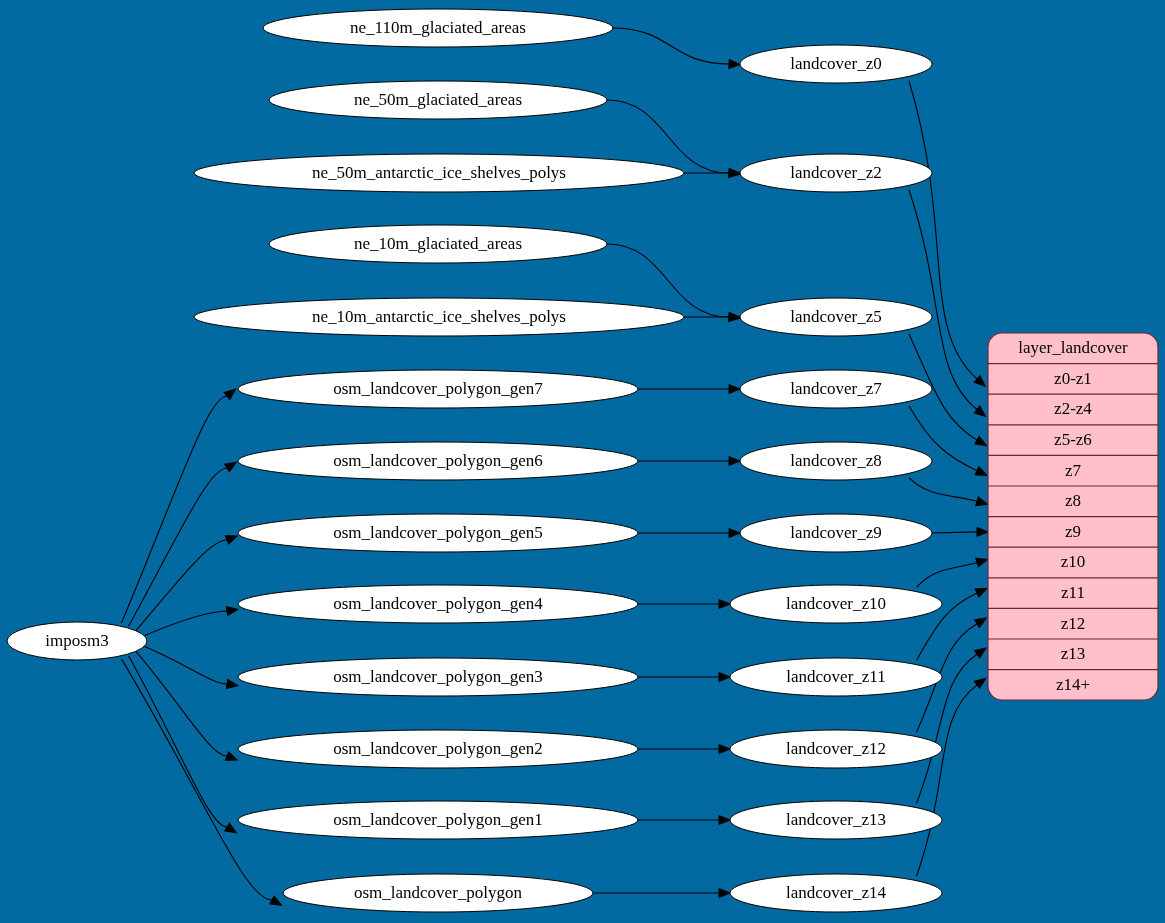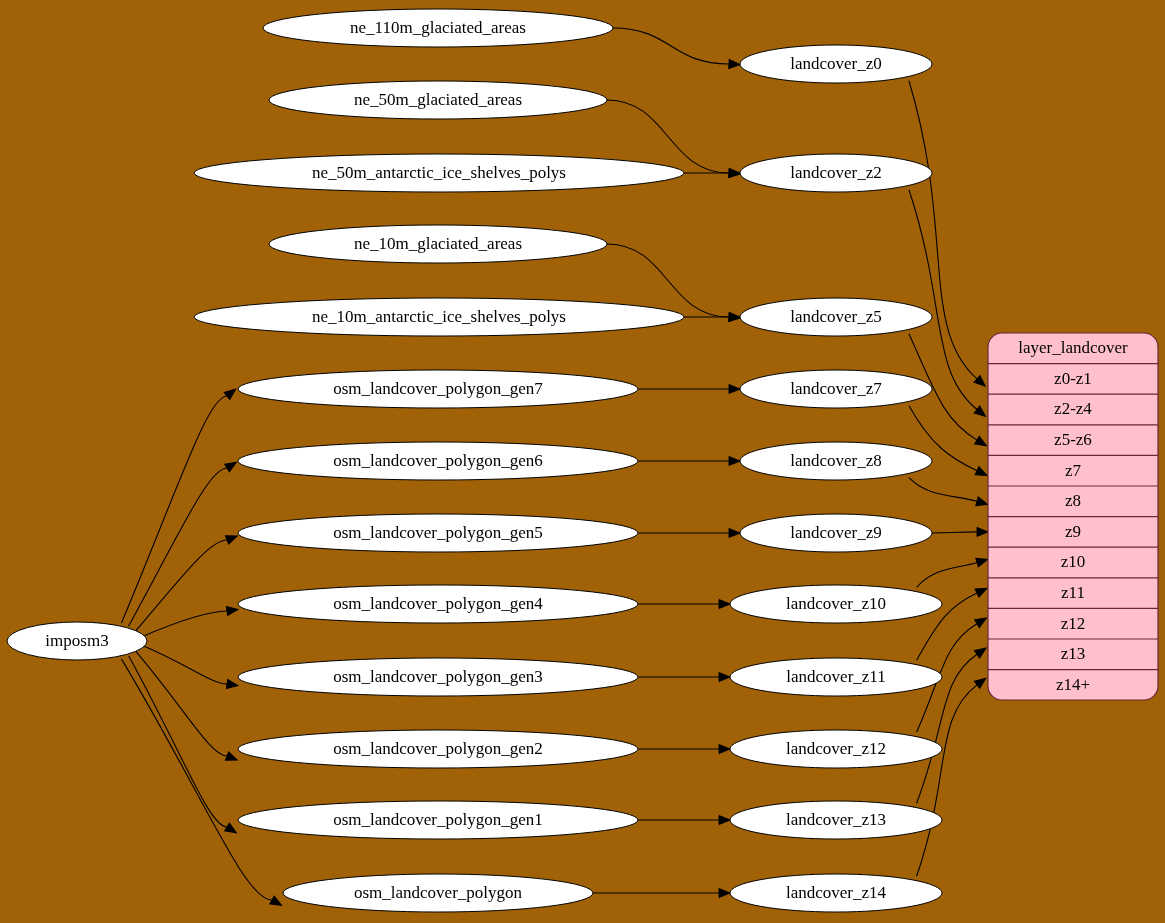--- a/index.html
+++ b/index.html
@@ -4,21 +4,21 @@
 <style>
   html, body {
     margin: 0;
     padding: 0;
     background: #ffffff;
   }
   #diagram-root {
     position: relative;
     width: 1165px;
     height: 923px;
-    background: #a16207;
+    background: #0369a1;
     font-family: "Liberation Serif", "DejaVu Serif", serif;
     overflow: hidden;
   }
   svg#graph {
     display: block;
     width: 1165px;
     height: 923px;
   }
   .node-ellipse {
     fill: #ffffff;

